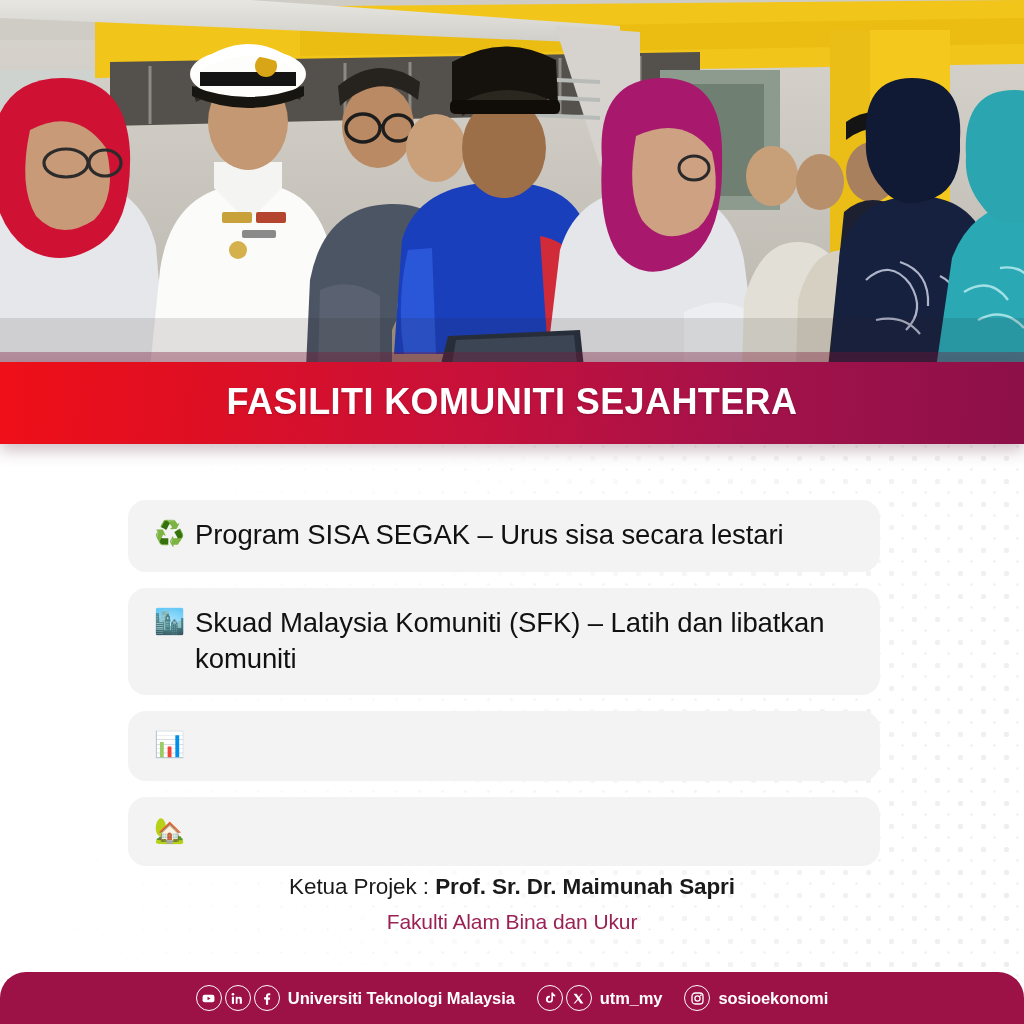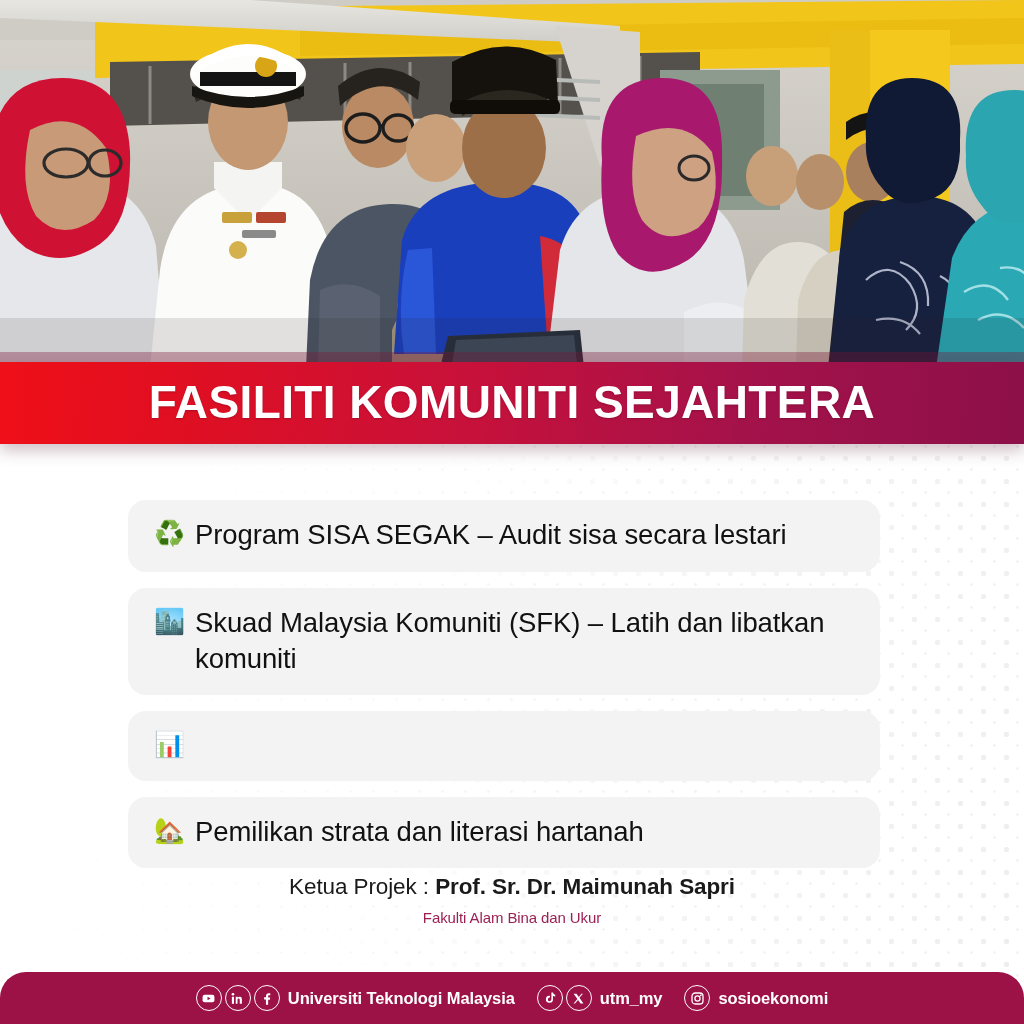--- a/index.html
+++ b/index.html
@@ -79,21 +79,21 @@
         #a5124a 72%,
         #8d1049 100%);
     box-shadow: 0 7px 14px rgba(90,40,60,0.28);
     display: flex;
     align-items: center;
     justify-content: center;
     z-index: 5;
   }
   .title-banner .title-text {
     color: #ffffff;
-    font-size: 46px;
+    font-size: 36px;
     font-weight: 700;
     letter-spacing: 0.4px;
     text-align: center;
     line-height: 1;
     padding-bottom: 2px;
     text-shadow: 0 1px 2px rgba(80,0,25,0.35);
     white-space: nowrap;
   }
 
   
@@ -144,21 +144,21 @@
     color: #1a1a1a;
     font-weight: 400;
     letter-spacing: -0.1px;
     line-height: 1.35;
   }
   .credit-line-1 .lead-name {
     font-weight: 700;
   }
   .credit-line-2 {
     margin-top: 6px;
-    font-size: 15px;
+    font-size: 21px;
     color: #9b2154;
     font-weight: 400;
     letter-spacing: -0.1px;
     line-height: 1.35;
   }
 
   
   .footer {
     position: absolute;
     left: 0;
@@ -372,35 +372,34 @@
   <div class="bg-dots-fine"></div>
 
   <div class="title-banner">
     <div class="title-text">FASILITI KOMUNITI SEJAHTERA</div>
   </div>
 
   <div class="cards">
 
     <div class="card">
       <span class="card-emoji">♻️</span>
-      <span class="card-label">Program SISA SEGAK – Audit sisa secara lestari</span>
+      <span class="card-label">Program SISA SEGAK – Urus sisa secara lestari</span>
     </div>
 
     <div class="card">
       <span class="card-emoji">🏙️</span>
       <span class="card-label">Skuad Malaysia Komuniti (SFK) – Latih dan libatkan komuniti</span>
     </div>
 
     <div class="card">
       <span class="card-emoji">📊</span>
     </div>
 
     <div class="card">
       <span class="card-emoji">🏡</span>
-      <span class="card-label">Pemilikan strata dan literasi hartanah</span>
     </div>
 
   </div>
 
   <div class="credits">
     <div class="credit-line-1"><span>Ketua Projek : </span><span class="lead-name">Prof. Sr. Dr. Maimunah Sapri</span></div>
     <div class="credit-line-2">Fakulti Alam Bina dan Ukur</div>
   </div>
 
   <div class="footer">

